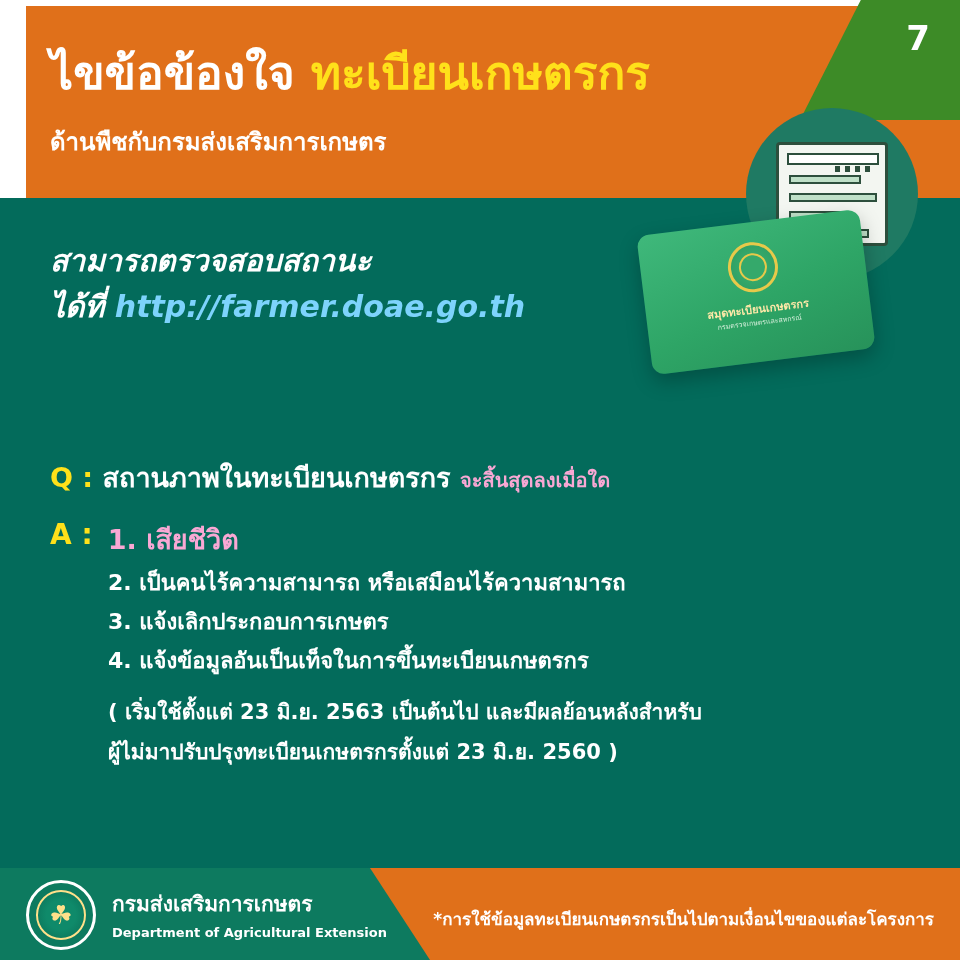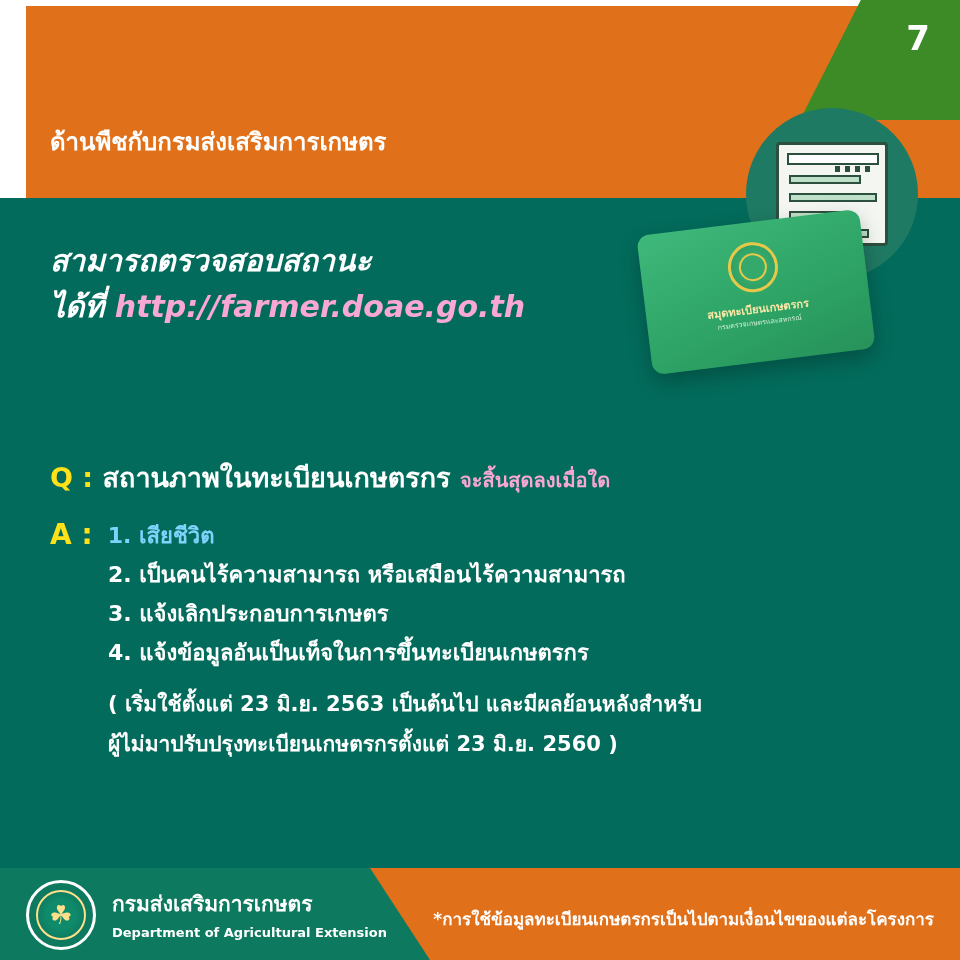--- a/index.html
+++ b/index.html
@@ -116,37 +116,37 @@
   }
 
   
   .body-wrap {
     position:absolute; top:238px; left:50px; width:640px;
   }
   .lead {
     color:#ffffff; font-size:30px; font-weight:bold;
     line-height:1.52; font-style:italic;
   }
-  .lead .url { color:#f9a8d4; font-style:italic;text-align:center; }
+  .lead .url { color:#7dd3fc; font-style:italic;text-align:center; }
 
   .q-line {
     position:absolute; top:456px; left:50px;
     font-size:27px; font-weight:bold; color:#ffe11a;
     white-space:nowrap;
   }
   .q-line .q-rest { color:#ffffff; }
   .q-line .q-tail { color:#f9a8d4; font-size:20px; }
 
   .a-block { position:absolute; top:518px; left:50px; width:870px; }
   .a-label {
     color:#ffe11a; font-size:28px; font-weight:bold; display:inline-block;
     vertical-align:top;
   }
   .a-first {
-    color:#7dd3fc; font-size:22px; font-weight:bold; display:inline-block;
+    color:#f9a8d4; font-size:27px; font-weight:bold; display:inline-block;
     padding-left:10px;
   }
   .a-item {
     color:#ffffff; font-size:22px; font-weight:bold;
     margin-left:58px; margin-top:4px; white-space:nowrap;
   }
   .a-note {
     color:#ffffff; font-size:21px; font-weight:bold;
     margin-left:58px; margin-top:18px; line-height:1.6;
   }
@@ -195,20 +195,23 @@
 <div id="page">
 
   <div class="header-band">
     <div class="edge-top"></div>
     <div class="edge-left"></div>
 
     <div class="corner-badge">
       <span class="num">7</span>
     </div>
 
+    <div class="title-main">
+      <span>ไขข้อข้องใจ </span><span class="hl">ทะเบียนเกษตรกร</span>
+    </div>
     <div class="title-sub">ด้านพืชกับกรมส่งเสริมการเกษตร</div>
   </div>
 
   <div class="circle-illus">
     <div class="book">
       <div class="bar topbar">
         <span class="tick" style="left:46px"></span>
         <span class="tick" style="left:56px"></span>
         <span class="tick" style="left:66px"></span>
         <span class="tick" style="left:76px"></span>

